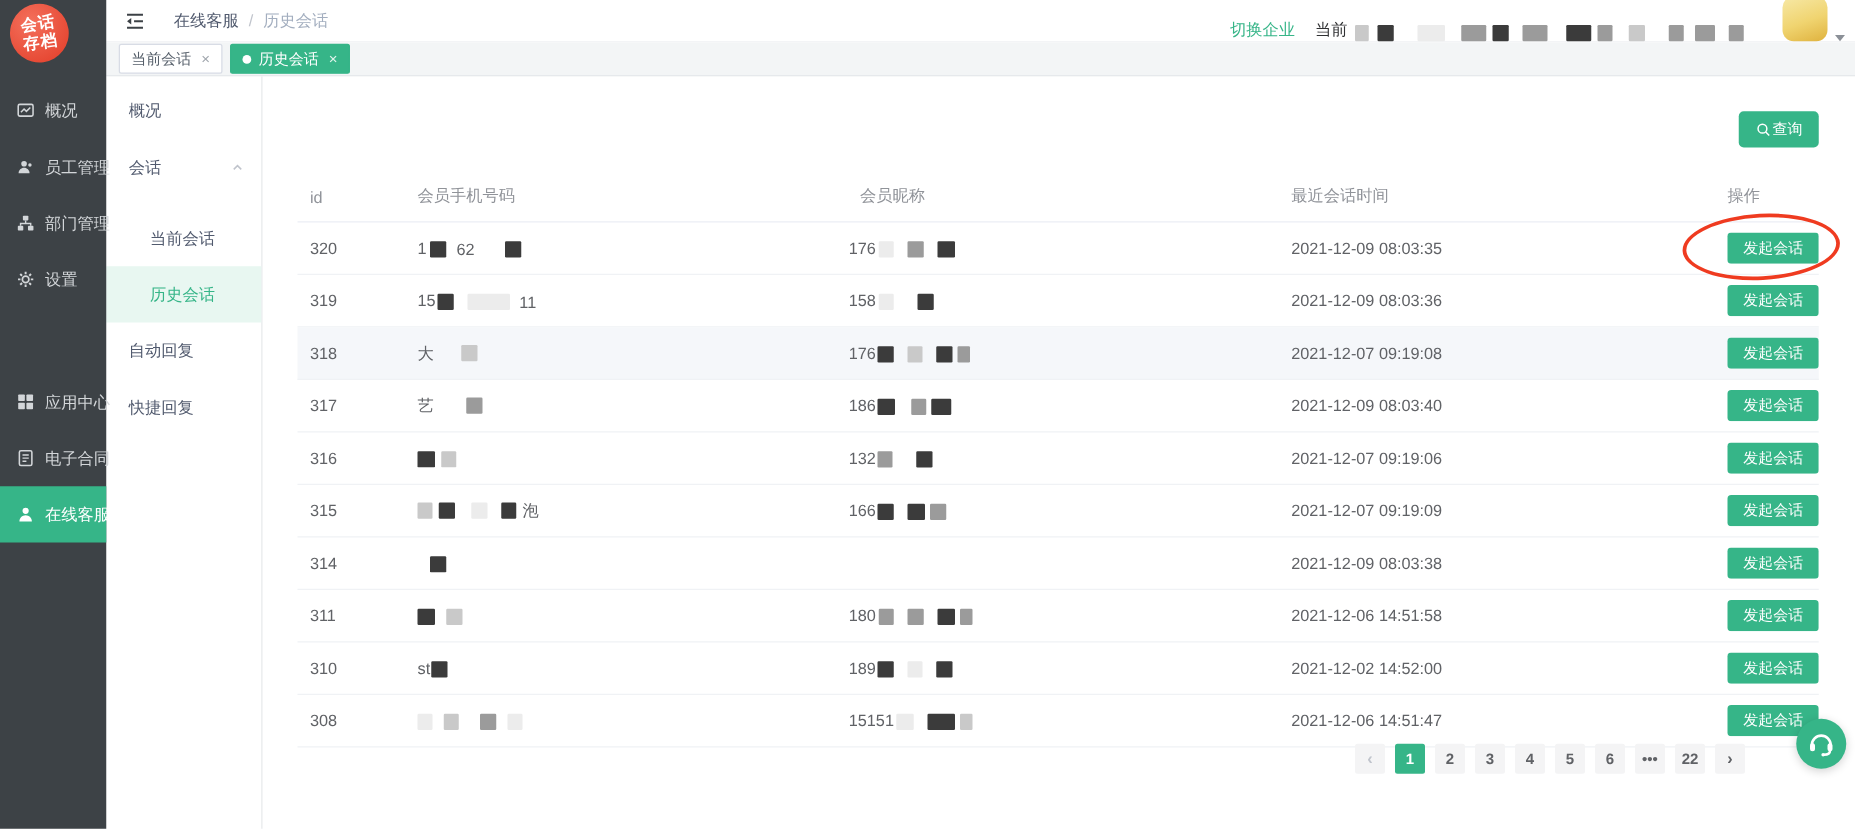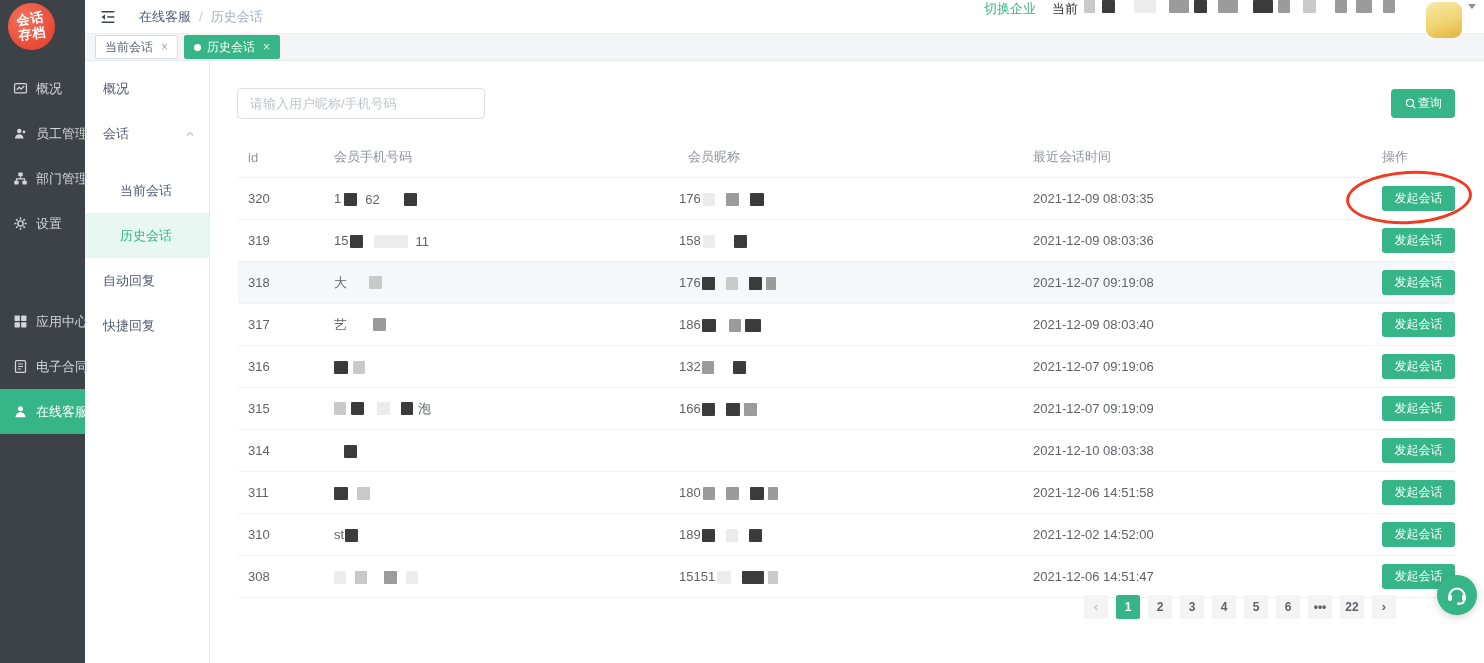--- a/index.html
+++ b/index.html
@@ -33,21 +33,21 @@
   .topbar{
     position:absolute;left:85px;top:0;right:0;height:33px;background:#fff;z-index:3;
     display:flex;align-items:center;border-bottom:1px solid #f0f1f3;
   }
   .collapse{width:18px;height:18px;margin-left:14px;color:#3c4146;cursor:pointer;display:inline-flex;}
   .collapse svg{width:18px;height:18px;}
   .breadcrumb{margin-left:22px;font-size:13px;display:flex;gap:8px;align-items:center;}
   .breadcrumb .root{color:#515a6e;cursor:pointer;}
   .breadcrumb .sep{color:#c0c4cc;}
   .breadcrumb .cur{color:#a3aebf;}
-  .topbar-right{position:absolute;right:0;top:0;height:33px;display:flex;align-items:flex-start;}
+  .topbar-right{position:absolute;right:0;top:0;height:33px;display:flex;align-items:flex-end;}
   .switch{color:#36b588;font-size:13px;cursor:pointer;margin-right:16px;}
   .cur-label{font-size:13px;color:#303133;margin-right:6px;}
   .company-redact{display:inline-flex;align-items:center;width:332px;}
   .avatar{
     width:36px;height:36px;border-radius:9px;margin:2px 6px 0 10px;cursor:pointer;
     background:linear-gradient(160deg,#f7e9a8 0%,#f0d470 55%,#dfb23e 100%);
   }
   .caret-down{
     width:0;height:0;border-left:4px solid transparent;border-right:4px solid transparent;
     border-top:5px solid #8b9097;margin-right:8px;margin-top:4px;cursor:pointer;
@@ -292,21 +292,20 @@
       </div>
       <div class="sub-item level1">
         <span>自动回复</span>
       </div>
       <div class="sub-item level1">
         <span>快捷回复</span>
       </div>
     </aside>
 
   <main class="main">
-    <input class="search-input" type="text" placeholder="请输入用户昵称/手机号码" style="">
     <button class="query-btn">
       <span class="qicon">
           <svg viewBox="0 0 24 24" fill="none" stroke="currentColor" stroke-width="2.2">
             <circle cx="11" cy="11" r="6.5"></circle>
             <path d="M15.8 15.8L21 21"></path>
           </svg>
         </span>
       <span>查询</span>
     </button>
 
@@ -370,21 +369,21 @@
             <div class="cell col-phone"><span class="seg-text">166</span><span class="redact dark" style="width: 13px; margin-left: 1px;"></span><span class="redact dark" style="width: 14px; margin-left: 8px;"></span><span class="redact mid" style="width: 13px; margin-left: 1px;"></span></div>
             <div class="cell col-time">2021-12-07 09:19:09</div>
             <div class="cell col-action">
               <button class="action-btn">发起会话</button>
             </div>
           </div>
           <div class="trow">
             <div class="cell col-id">314</div>
             <div class="cell col-nick"><span class="redact dark" style="width: 13px; margin-left: 10px;"></span></div>
             <div class="cell col-phone"></div>
-            <div class="cell col-time">2021-12-10 08:03:38</div>
+            <div class="cell col-time">2021-12-09 08:03:38</div>
             <div class="cell col-action">
               <button class="action-btn">发起会话</button>
             </div>
           </div>
           <div class="trow">
             <div class="cell col-id">311</div>
             <div class="cell col-nick"><span class="redact dark" style="width: 14px;"></span><span class="redact light" style="width: 13px; margin-left: 6px;"></span></div>
             <div class="cell col-phone"><span class="seg-text">180</span><span class="redact mid" style="width: 12px; margin-left: 2px;"></span><span class="redact mid" style="width: 13px; margin-left: 8px;"></span><span class="redact dark" style="width: 14px; margin-left: 8px;"></span><span class="redact mid" style="width: 10px; margin-left: 1px;"></span></div>
             <div class="cell col-time">2021-12-06 14:51:58</div>
             <div class="cell col-action">

